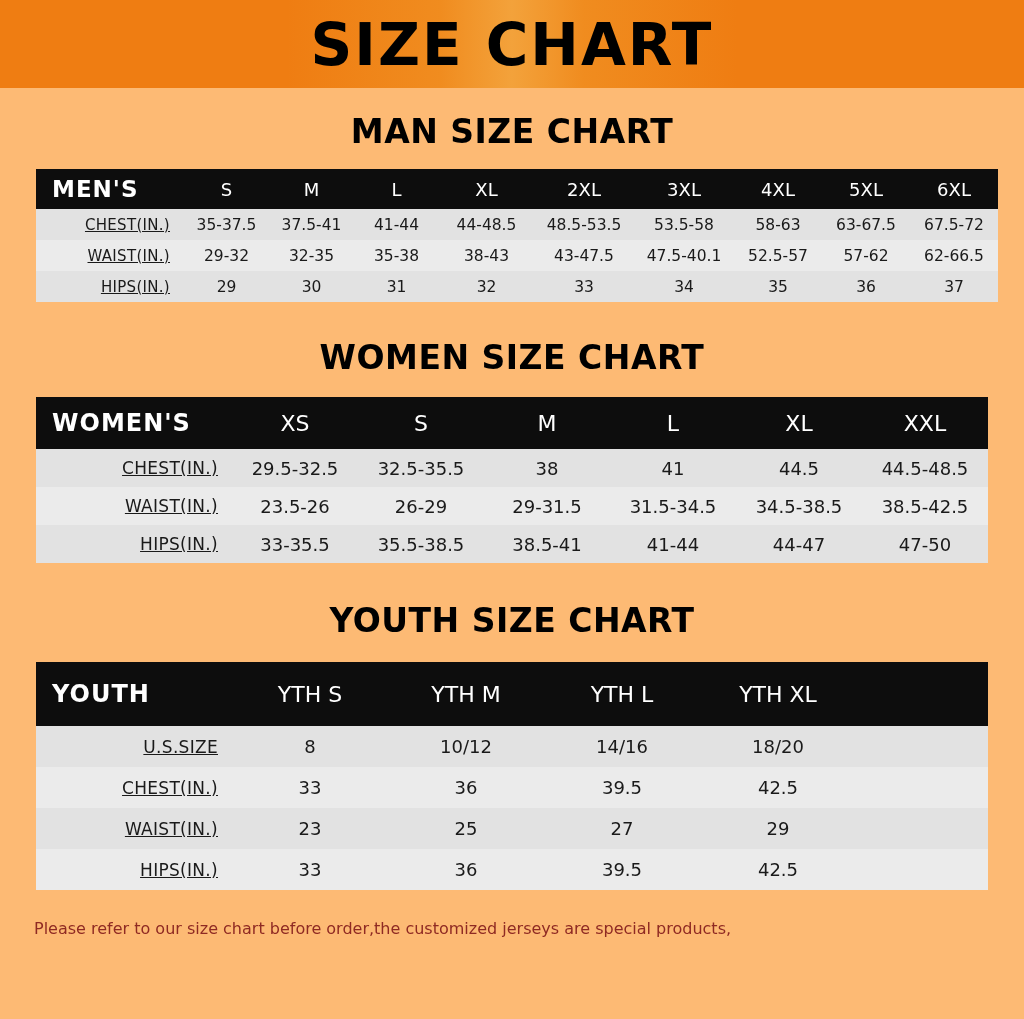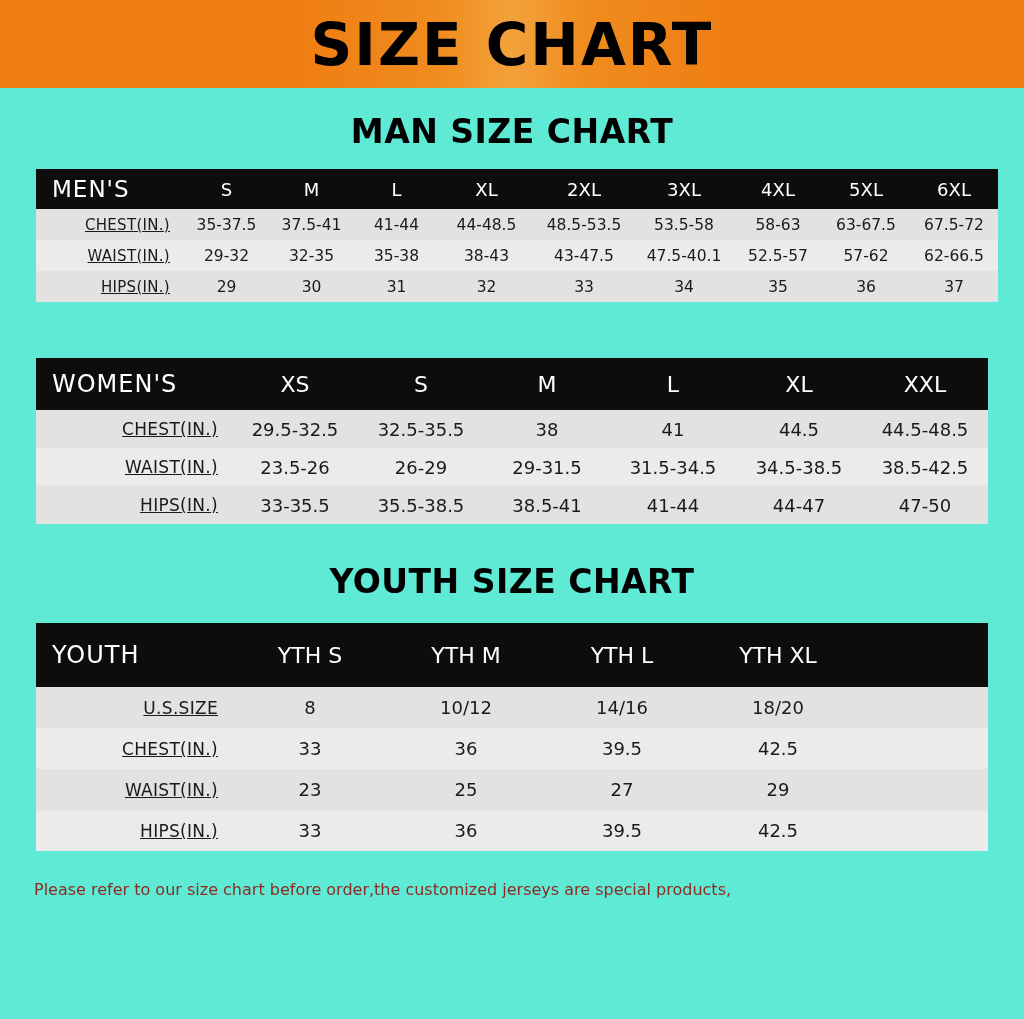--- a/index.html
+++ b/index.html
@@ -10,21 +10,21 @@
     width: 1024px;
     height: 1019px;
     background: #ffffff;
     font-family: "Liberation Sans", sans-serif;
     overflow: hidden;
   }
   .page {
     position: relative;
     width: 1024px;
     height: 1019px;
-    background: #5eead4;
+    background: #fdba74;
     box-sizing: border-box;
   }
 
   
   .banner {
     position: relative;
     height: 88px;
     background: #ee7c12;
     background: linear-gradient(90deg, #ef7d12 0%, #ef7d12 28%, #f08c1f 43%, #f3a23b 50%, #f08c1f 57%, #ef7d12 72%, #ef7d12 100%);
     display: flex;
@@ -66,21 +66,21 @@
     padding: 0;
     text-align: center;
     white-space: nowrap;
   }
   
   thead tr {
     background: #0d0d0d;
   }
   thead th {
     color: #ffffff;
-    font-weight: normal;
+    font-weight: bold;
     font-size: 19px;
   }
   thead th.corner {
     text-align: left;
     font-size: 23px;
     letter-spacing: 1px;
     padding-left: 16px;
   }
   thead th.sz {
     font-weight: normal;
@@ -219,20 +219,21 @@
           <td>35</td>
           <td>36</td>
           <td>37</td>
         </tr>
       </tbody>
     </table>
   </div>
 
   <div class="sp-3"></div>
 
+  <div class="section-title">WOMEN SIZE CHART</div>
   <div class="sp-4"></div>
   <div class="table-wrap">
     <table id="women-table">
       <colgroup>
         <col style="width:196px">
         <col style="width:126px">
           <col style="width:126px">
           <col style="width:126px">
         <col style="width:126px">
           <col style="width:126px">

